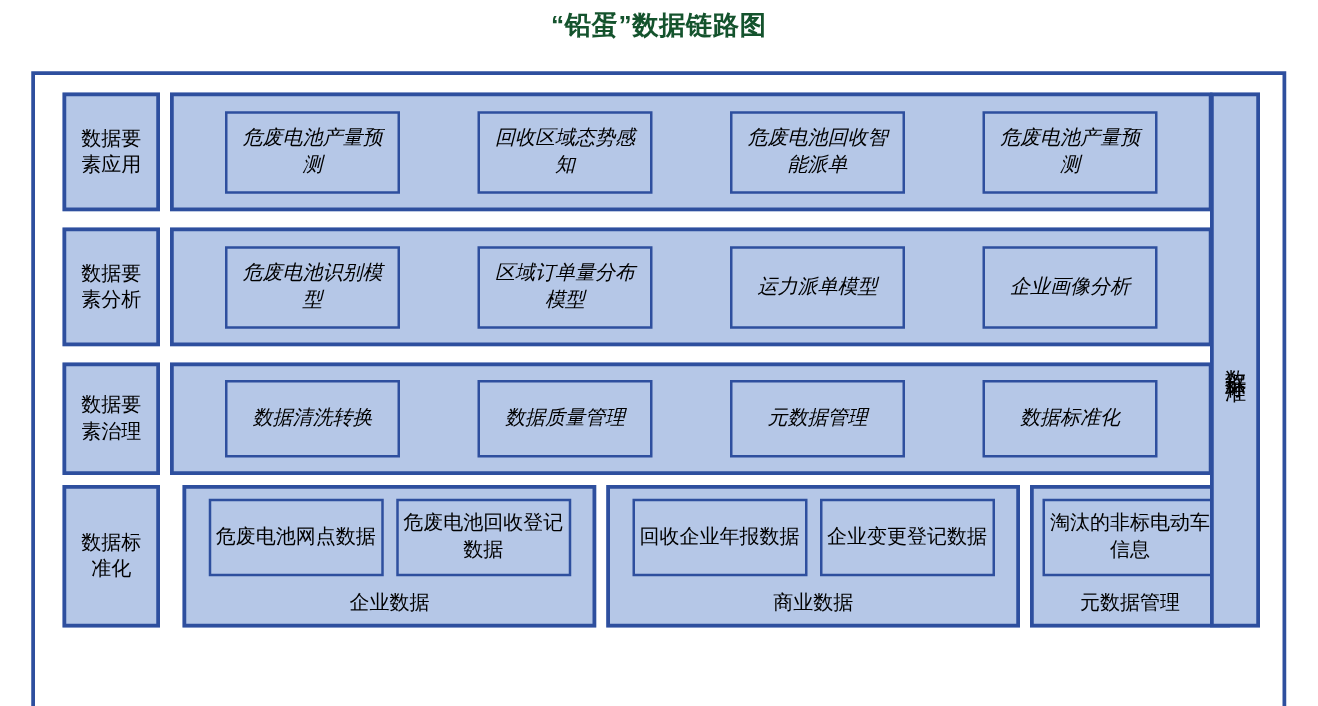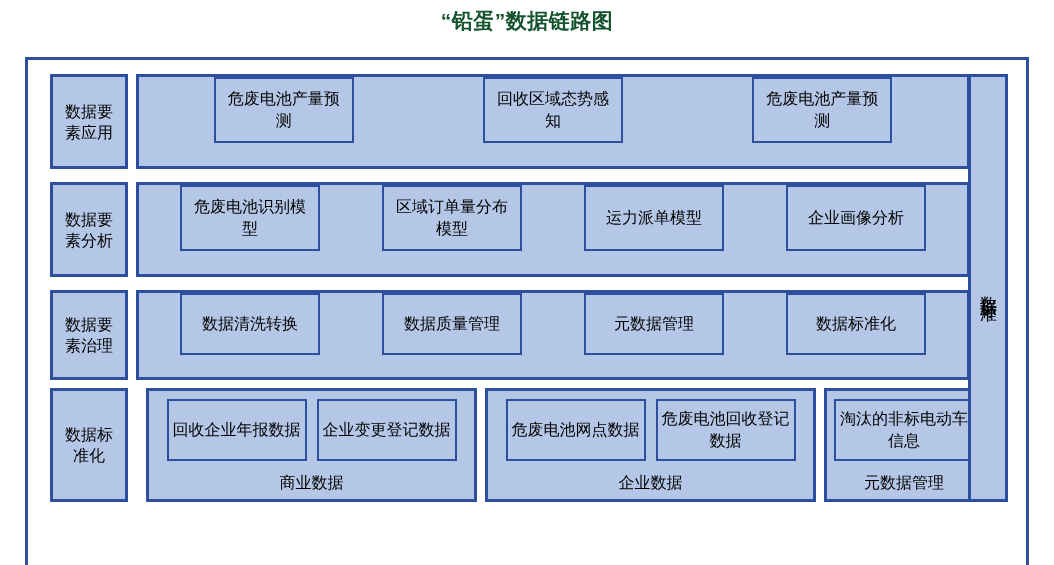--- a/index.html
+++ b/index.html
@@ -81,22 +81,24 @@
   .layer-label span { display: block; width: 58px; }
 
   
   .layer-band {
     flex: 1 1 auto;
     margin-left: 8px;
     box-sizing: border-box;
     border: 3px solid #2e4f9e;
     background: #b5c7e7;
     display: flex;
+    align-items: center;
     justify-content: space-around;
     padding: 0 10px;
+    font-style: italic;
   }
 
   
   .item-box {
     box-sizing: border-box;
     border: 2px solid #2e4f9e;
     background: #b5c7e7;
     display: flex;
     align-items: center;
     justify-content: center;
@@ -191,20 +193,21 @@
 
   <div class="layers-area">
 
     <div class="layer-row r1">
       <div class="layer-label">
         <span>数据要素应用</span>
       </div>
       <div class="layer-band">
         <div class="item-box">危废电池产量预测</div>
         <div class="item-box">回收区域态势感知</div>
+        <div class="item-box">危废电池回收智能派单</div>
         <div class="item-box">危废电池产量预测</div>
       </div>
     </div>
 
     <div class="layer-row r3">
       <div class="layer-label">
         <span>数据要素治理</span>
       </div>
       <div class="layer-band">
         <div class="item-box">数据清洗转换</div>
@@ -225,37 +228,37 @@
         <div class="item-box">企业画像分析</div>
       </div>
     </div>
 
     <div class="layer-row r4">
       <div class="layer-label">
         <span>数据标准化</span>
       </div>
 
       <div class="source-groups">
+
+        <div class="source-group g-enterprise">
+          <div class="source-row">
+            <div class="source-box">危废电池网点数据</div>
+            <div class="source-box">危废电池回收登记数据</div>
+          </div>
+          <div class="group-caption">企业数据</div>
+        </div>
 
         <div class="source-group g-business">
           <div class="source-row">
             <div class="source-box">回收企业年报数据</div>
             <div class="source-box">企业变更登记数据</div>
           </div>
           <div class="group-caption">商业数据</div>
         </div>
 
-        <div class="source-group g-enterprise">
-          <div class="source-row">
-            <div class="source-box">危废电池网点数据</div>
-            <div class="source-box">危废电池回收登记数据</div>
-          </div>
-          <div class="group-caption">企业数据</div>
-        </div>
-
         <div class="source-group g-public">
           <div class="source-row">
             <div class="source-box">淘汰的非标电动车信息</div>
           </div>
           <div class="group-caption">元数据管理</div>
         </div>
 
       </div>
     </div>
 

